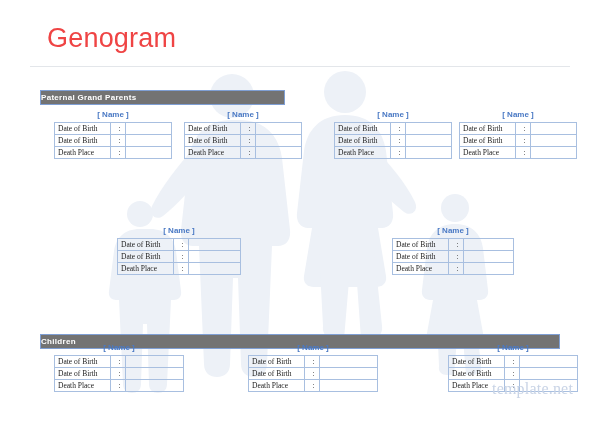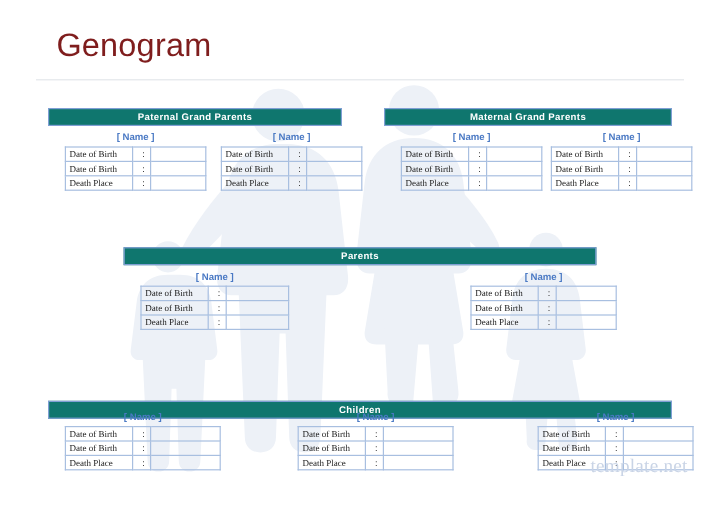--- a/index.html
+++ b/index.html
@@ -38,42 +38,42 @@
     width: 600px;
     height: 68px;
     z-index: 3;
   }
   #page-title {
     position: absolute;
     left: 47px;
     top: 23px;
     font-size: 27px;
     font-weight: 400;
-    color: #7f1d1d;
+    color: #ef4444;
     letter-spacing: 0.2px;
     white-space: nowrap;
   }
   #title-divider {
     position: absolute;
     left: 30px;
     top: 66px;
     width: 540px;
     height: 1px;
     background: #e3e6ea;
   }
 
   
   .sec-bar {
     position: absolute;
-    background: #0f766e;
+    background: #737373;
     border: 1px solid #7f9fd4;
     box-sizing: border-box;
     height: 15px;
     line-height: 13px;
-    text-align: center;
+    text-align: left;
     color: #ffffff;
     font-size: 8px;
     font-weight: bold;
     letter-spacing: 0.3px;
     z-index: 3;
   }
 
   
   .person {
     position: absolute;
@@ -195,21 +195,20 @@
       </tr>
       <tr>
         <td class="c-label">Death Place</td>
         <td class="c-colon">:</td>
         <td class="c-value"></td>
       </tr>
     </tbody>
       </table>
   </div>
 
-  <div class="sec-bar" style="left:320px; top:90px; width:240px;">Maternal Grand Parents</div>
 
   <div class="person" style="left:318px; top:110px; width:118px;">
     <div class="person-name">[ Name ]</div>
     <table class="person-table">
       <tbody>
           <tr>
         <td class="c-label">Date of Birth</td>
         <td class="c-colon">:</td>
         <td class="c-value"></td>
       </tr>
@@ -243,21 +242,20 @@
       </tr>
       <tr>
         <td class="c-label">Death Place</td>
         <td class="c-colon">:</td>
         <td class="c-value"></td>
       </tr>
     </tbody>
       </table>
   </div>
 
-  <div class="sec-bar" style="left:103px; top:206px; width:394px;">Parents</div>
 
   <div class="person" style="left:101px; top:226px; width:124px;">
     <div class="person-name">[ Name ]</div>
     <table class="person-table">
       <tbody>
           <tr>
         <td class="c-label">Date of Birth</td>
         <td class="c-colon">:</td>
         <td class="c-value"></td>
       </tr>

